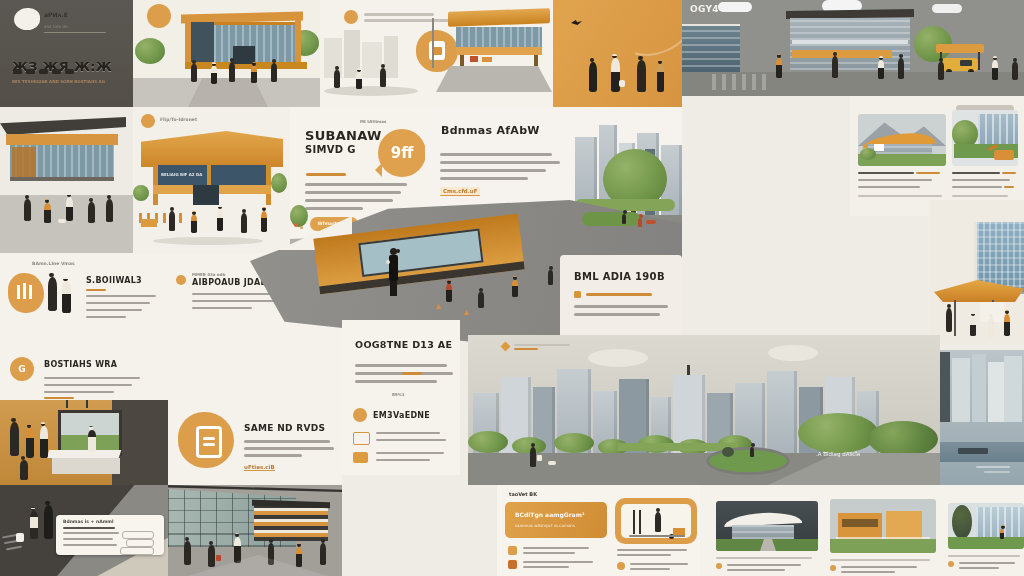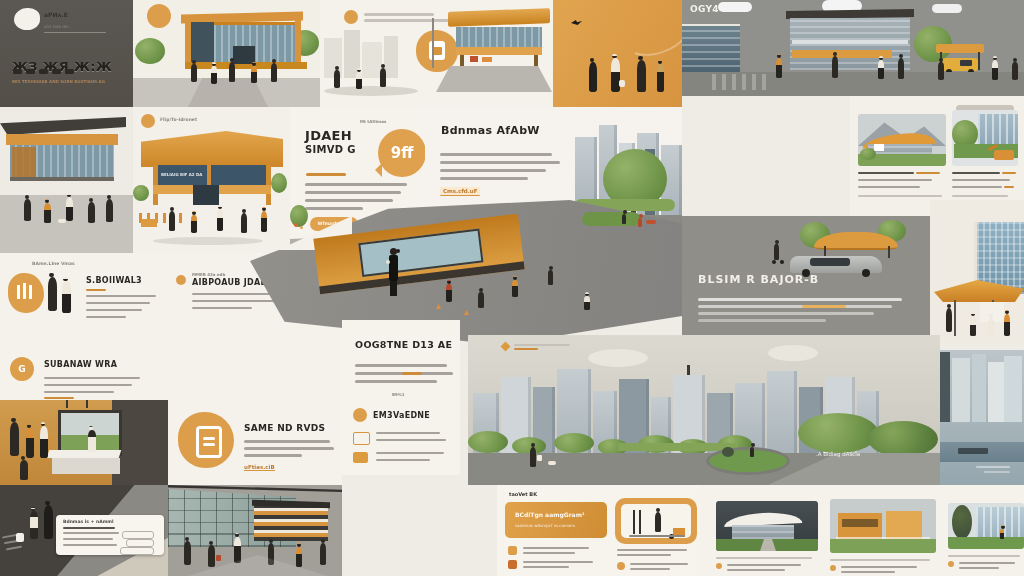--- a/index.html
+++ b/index.html
@@ -217,21 +217,21 @@
     <div class="tree" style="left:178px;top:42px;width:64px;height:60px;"></div>
     <div class="e" style="left:206px;top:98px;width:5px;height:16px;background:#4a3c28;"></div>
     <div class="e" style="left:150px;top:92px;width:100px;height:12px;background:#84a457;border-radius:6px;"></div>
     <div class="e" style="left:138px;top:104px;width:16px;height:7px;background:#c85f38;border-radius:2px;"></div>
     <div class="e" style="left:156px;top:105px;width:14px;height:6px;background:#dd8f3f;border-radius:2px;"></div>
     <div class="e" style="left:30px;top:108px;width:227px;height:15px;background:#8a8a85;clip-path:polygon(6% 0,100% 0,100% 100%,0 100%);"></div>
   </div>
 
   <div class="t" style="left:290px;top:107px;width:135px;height:146px;background:#f6f3ed;">
     <div class="e cap" style="left:70px;top:12px;font-size:4px;">Mt tAStmas</div>
-    <div class="hd" style="left:15px;top:22px;font-size:13px;">JDAEH</div>
+    <div class="hd" style="left:15px;top:22px;font-size:13px;">SUBANAW</div>
     <div class="hd" style="left:15px;top:37px;font-size:10px;">SIMVD G</div>
     <div class="e" style="left:88px;top:22px;width:48px;height:48px;background:#dfa14e;border-radius:50%;text-align:center;line-height:48px;font-size:15px;font-weight:900;color:#fff;">9ff</div>
     <div class="e" style="left:78px;top:56px;width:0;height:0;border:7px solid rgba(0,0,0,0);border-right-color:#dfa14e;"></div>
     <div class="bar o" style="left:16px;top:66px;width:40px;height:3px;"></div>
     <div class="bar" style="left:15px;top:76px;width:102px;"></div>
     <div class="bar" style="left:15px;top:84px;width:96px;"></div>
     <div class="bar" style="left:15px;top:92px;width:88px;"></div>
     <div class="bar" style="left:15px;top:100px;width:58px;"></div>
     <div class="e" style="left:20px;top:110px;width:48px;height:14px;background:#dfa14e;border-radius:7px;text-align:center;line-height:14px;font-size:4.5px;font-weight:700;color:rgba(255,255,255,.9);">Wfmaste can</div>
     <div class="tree" style="left:0;top:98px;width:18px;height:22px;"></div>
@@ -255,21 +255,21 @@
     <div class="bar" style="left:86px;top:49px;width:64px;height:2.2px;"></div>
     <div class="bar" style="left:86px;top:56px;width:56px;height:2.2px;"></div>
     <div class="bar" style="left:86px;top:63px;width:40px;height:2.2px;"></div>
     <div class="dot" style="left:176px;top:22px;width:10px;height:10px;"></div>
     <div class="e cap" style="left:192px;top:19px;font-size:4px;">MMEB 43a odb</div>
     <div class="hd" style="left:192px;top:26px;font-size:8px;">AIBPOAUB JDAEH</div>
     <div class="bar" style="left:192px;top:40px;width:92px;height:2.2px;"></div>
     <div class="bar" style="left:192px;top:47px;width:84px;height:2.2px;"></div>
     <div class="bar" style="left:192px;top:54px;width:60px;height:2.2px;"></div>
     <div class="e" style="left:10px;top:104px;width:24px;height:24px;background:#dd9e4b;border-radius:50%;text-align:center;line-height:24px;font-size:9px;font-weight:900;color:#fff;">G</div>
-    <div class="hd" style="left:44px;top:108px;font-size:8px;">SUBANAW WRA</div>
+    <div class="hd" style="left:44px;top:108px;font-size:8px;">BOSTIAHS WRA</div>
     <div class="bar" style="left:44px;top:124px;width:96px;height:2.2px;"></div>
     <div class="bar" style="left:44px;top:131px;width:88px;height:2.2px;"></div>
     <div class="bar" style="left:44px;top:138px;width:70px;height:2.2px;"></div>
     <div class="bar o" style="left:44px;top:144px;width:30px;height:2px;"></div>
   </div>
 
   <div class="t" style="left:250px;top:200px;width:432px;height:145px;">
     <div class="e" style="left:0;top:0;width:432px;height:145px;background:linear-gradient(100deg,#91908b,#838280);clip-path:polygon(0 42%,32% 6%,74% 0,100% 16%,100% 80%,58% 100%,8% 84%);"></div>
     <div class="e" style="left:28px;top:16px;width:74px;height:34px;background:#f4f1ea;clip-path:polygon(0 100%,100% 0,100% 100%);"></div>
     <div class="e" style="left:66px;top:26px;width:206px;height:56px;background:linear-gradient(#c07a1e,#e0a246);transform:rotate(-7deg);">
@@ -289,42 +289,28 @@
     <div class="pr" style="left:262px;top:80px;width:6px;height:17px;background:linear-gradient(#d98f35 35%,#26241f 35%);"></div>
     <div class="pr" style="left:298px;top:70px;width:5px;height:15px;"></div>
     <div class="pr" style="left:334px;top:96px;width:6px;height:14px;background:linear-gradient(#e8e2d6 40%,#26231f 40%);"></div>
     <div class="e" style="left:186px;top:104px;width:5px;height:5px;background:#dd8f3f;clip-path:polygon(50% 0,100% 100%,0 100%);"></div>
     <div class="e" style="left:214px;top:110px;width:5px;height:5px;background:#dd8f3f;clip-path:polygon(50% 0,100% 100%,0 100%);"></div>
     <div class="pr" style="left:372px;top:14px;width:4px;height:10px;"></div>
     <div class="pr" style="left:388px;top:18px;width:4px;height:9px;background:#b44a2c;"></div>
     <div class="e" style="left:396px;top:20px;width:10px;height:4px;background:#c0512f;border-radius:2px;"></div>
   </div>
 
-
-  <div class="t" style="left:682px;top:216px;width:248px;height:128px;background:#8f8e89;">
-    <div class="tree" style="left:118px;top:6px;width:30px;height:26px;"></div>
-    <div class="tree" style="left:196px;top:4px;width:28px;height:22px;"></div>
-    <div class="e" style="left:132px;top:16px;width:84px;height:16px;background:#dd9b3f;border-radius:50% 50% 20% 20%/100% 100% 20% 20%;border-bottom:2px solid #b5761f;"></div>
-    <div class="e" style="left:142px;top:30px;width:2px;height:12px;background:#3c3a36;"></div>
-    <div class="e" style="left:206px;top:30px;width:2px;height:12px;background:#3c3a36;"></div>
-    <div class="e" style="left:108px;top:40px;width:92px;height:17px;background:linear-gradient(#c3c6c2,#9da09c);border-radius:8px 12px 3px 3px;">
-      <div class="e" style="left:20px;top:2px;width:40px;height:8px;background:#343a3e;border-radius:3px;"></div>
-    </div>
-    <div class="e" style="left:120px;top:53px;width:8px;height:8px;background:#23211e;border-radius:50%;"></div>
-    <div class="e" style="left:180px;top:53px;width:8px;height:8px;background:#23211e;border-radius:50%;"></div>
-    <div class="pr" style="left:92px;top:28px;width:5px;height:16px;"></div>
-    <div class="e" style="left:90px;top:44px;width:4px;height:4px;background:#23211e;border-radius:50%;"></div>
-    <div class="e" style="left:98px;top:44px;width:4px;height:4px;background:#23211e;border-radius:50%;"></div>
-    <div class="hd" style="left:16px;top:58px;font-size:11px;color:#f3efe8;letter-spacing:1px;">BLSIM R BAJOR-B</div>
-    <div class="bar w" style="left:16px;top:82px;width:204px;"></div>
-    <div class="bar w" style="left:16px;top:89px;width:194px;opacity:.8;"></div>
-    <div class="bar o" style="left:120px;top:89px;width:44px;background:#e8b35c;"></div>
-    <div class="bar w" style="left:16px;top:96px;width:176px;opacity:.65;"></div>
-    <div class="bar w" style="left:16px;top:103px;width:128px;opacity:.55;"></div>
-  </div>
+  <div class="t" style="left:560px;top:255px;width:122px;height:85px;background:#f2eee7;border-radius:4px;">
+    <div class="hd" style="left:14px;top:16px;font-size:10px;">BML ADIA 190B</div>
+    <div class="e" style="left:14px;top:36px;width:7px;height:7px;background:#d8953c;border-radius:1.5px;"></div>
+    <div class="bar o" style="left:26px;top:38px;width:66px;"></div>
+    <div class="bar" style="left:14px;top:50px;width:94px;"></div>
+    <div class="bar" style="left:14px;top:58px;width:86px;"></div>
+  </div>
+
 
   <div class="t" style="left:930px;top:200px;width:94px;height:144px;background:#f0ebe2;">
     <div class="e" style="left:44px;top:22px;width:50px;height:72px;background:repeating-linear-gradient(90deg,rgba(255,255,255,.35) 0 2px,rgba(0,0,0,0) 2px 6px),repeating-linear-gradient(0deg,rgba(255,255,255,.25) 0 2px,rgba(0,0,0,0) 2px 7px),linear-gradient(#8fb0c2,#6f93a8);border-left:3px solid #e9e4da;"></div>
     <div class="e" style="left:4px;top:80px;width:90px;height:22px;background:linear-gradient(#e5a844,#c97f26);clip-path:polygon(0 55%,48% 0,100% 40%,90% 100%,10% 100%);"></div>
     <div class="e" style="left:24px;top:100px;width:1.5px;height:36px;background:#57544e;"></div>
     <div class="e" style="left:62px;top:100px;width:1.5px;height:36px;background:#57544e;"></div>
     <div class="e" style="left:50px;top:102px;width:24px;height:20px;background:#f4f1ea;"></div>
     <div class="pr" style="left:16px;top:108px;width:6px;height:24px;"></div>
     <div class="pr" style="left:40px;top:116px;width:6px;height:20px;background:linear-gradient(#efe9dd 45%,#2b2824 45%);"></div>
     <div class="pr" style="left:58px;top:118px;width:6px;height:20px;background:#efe9dd;"></div>

